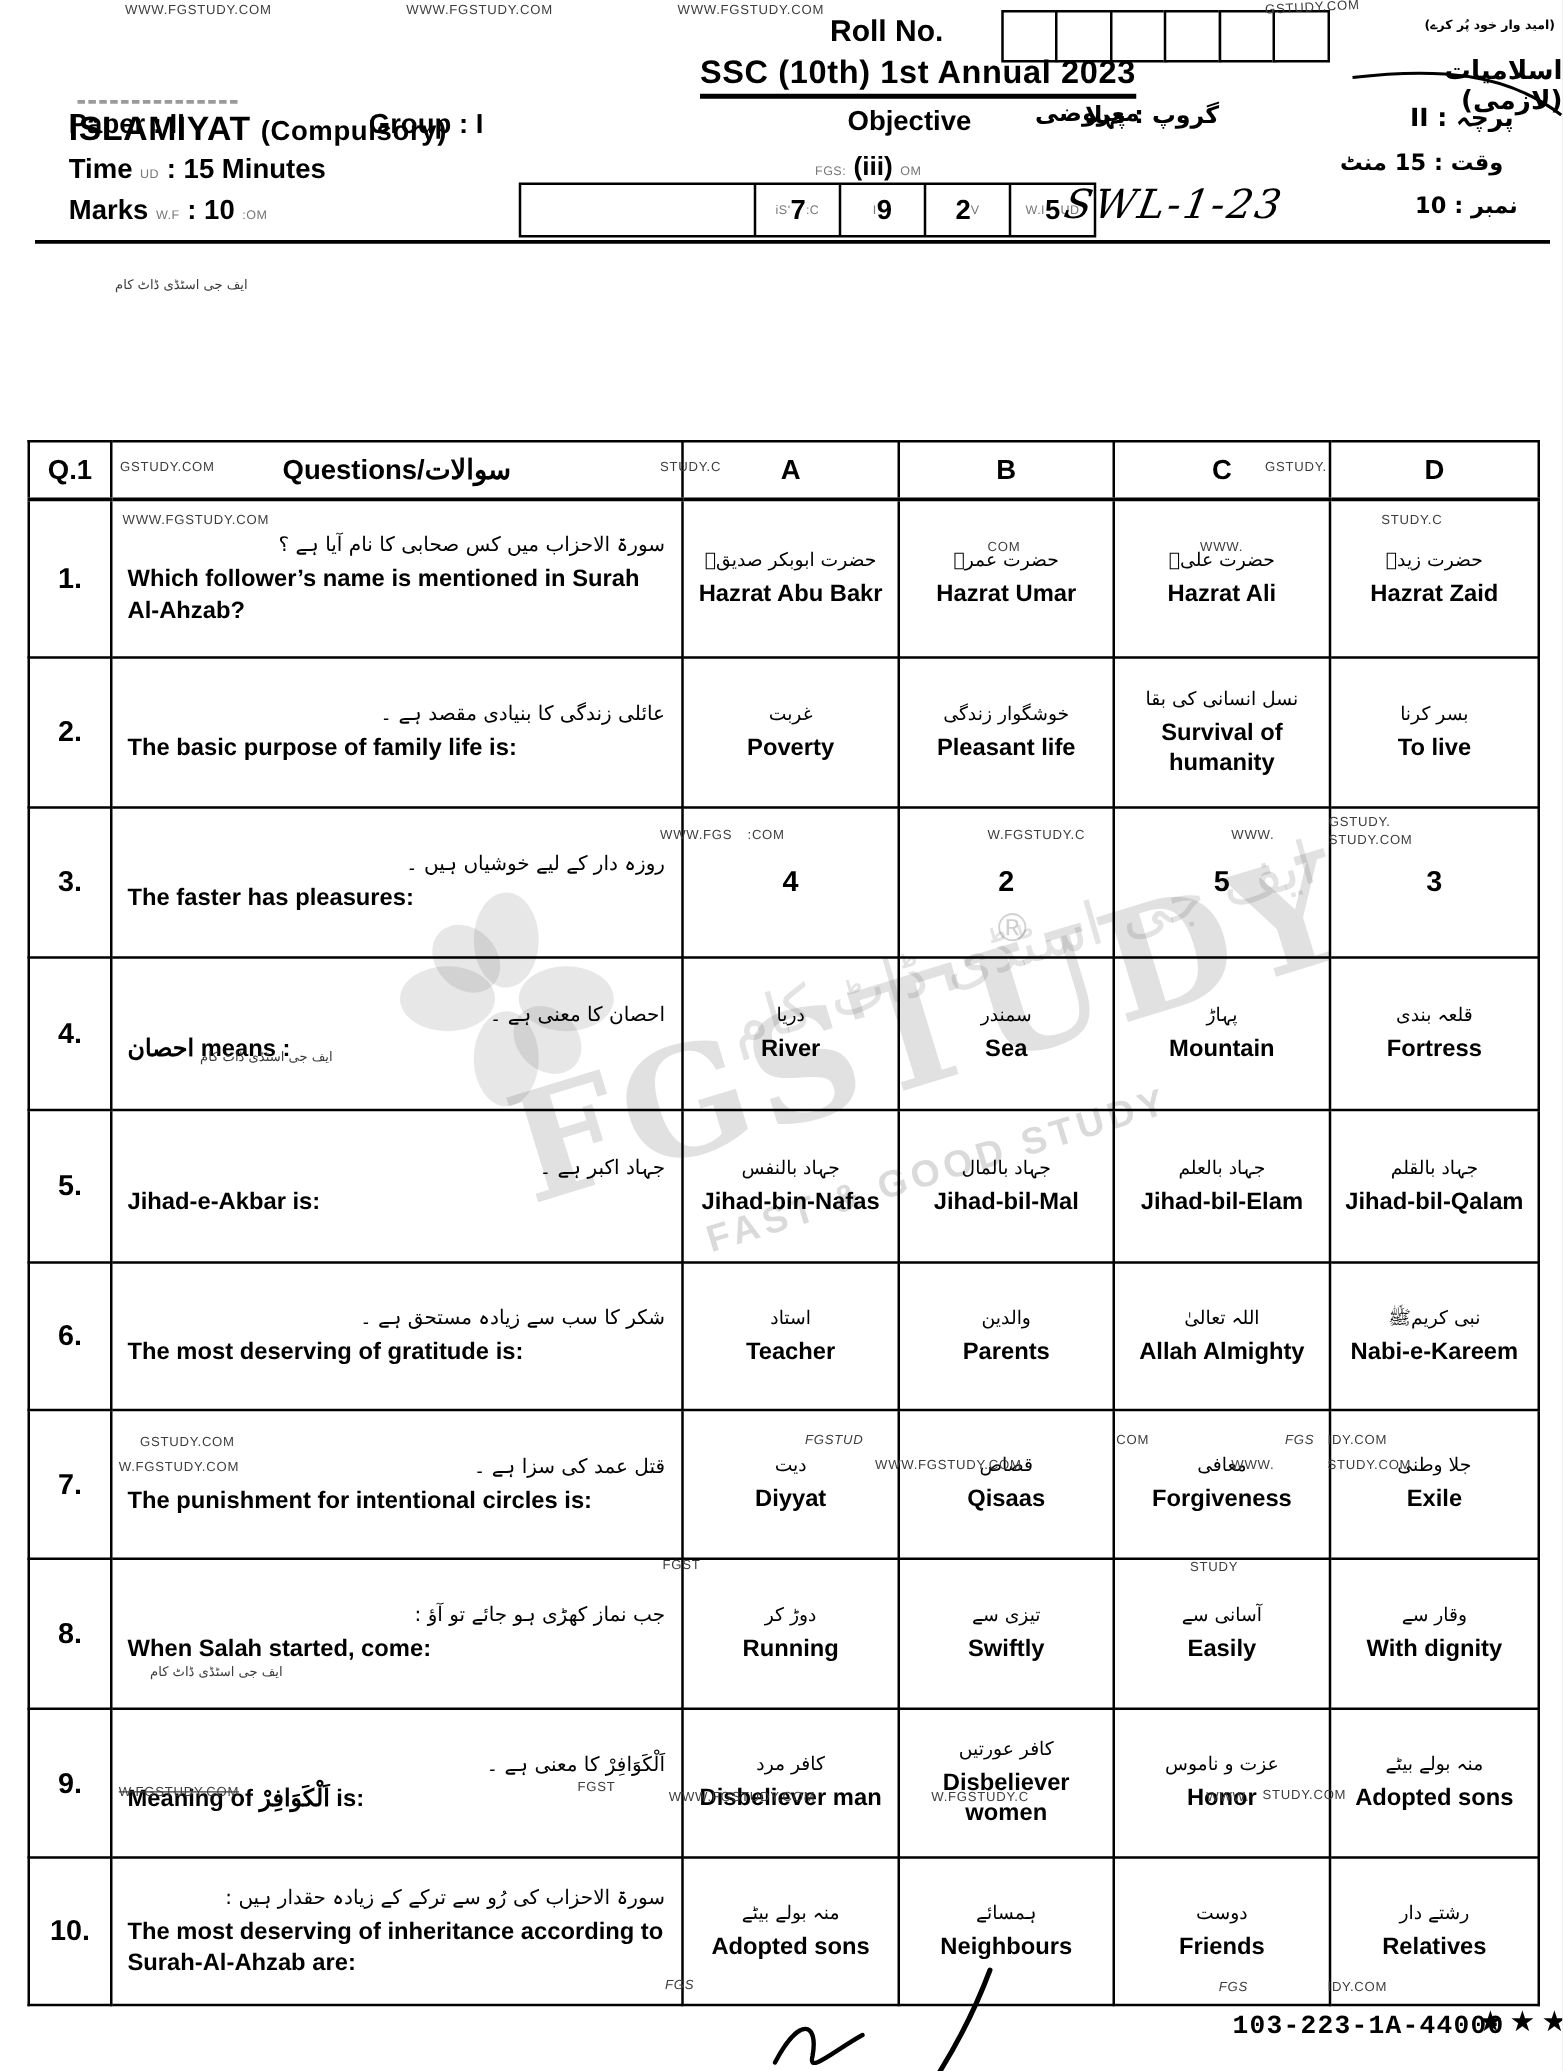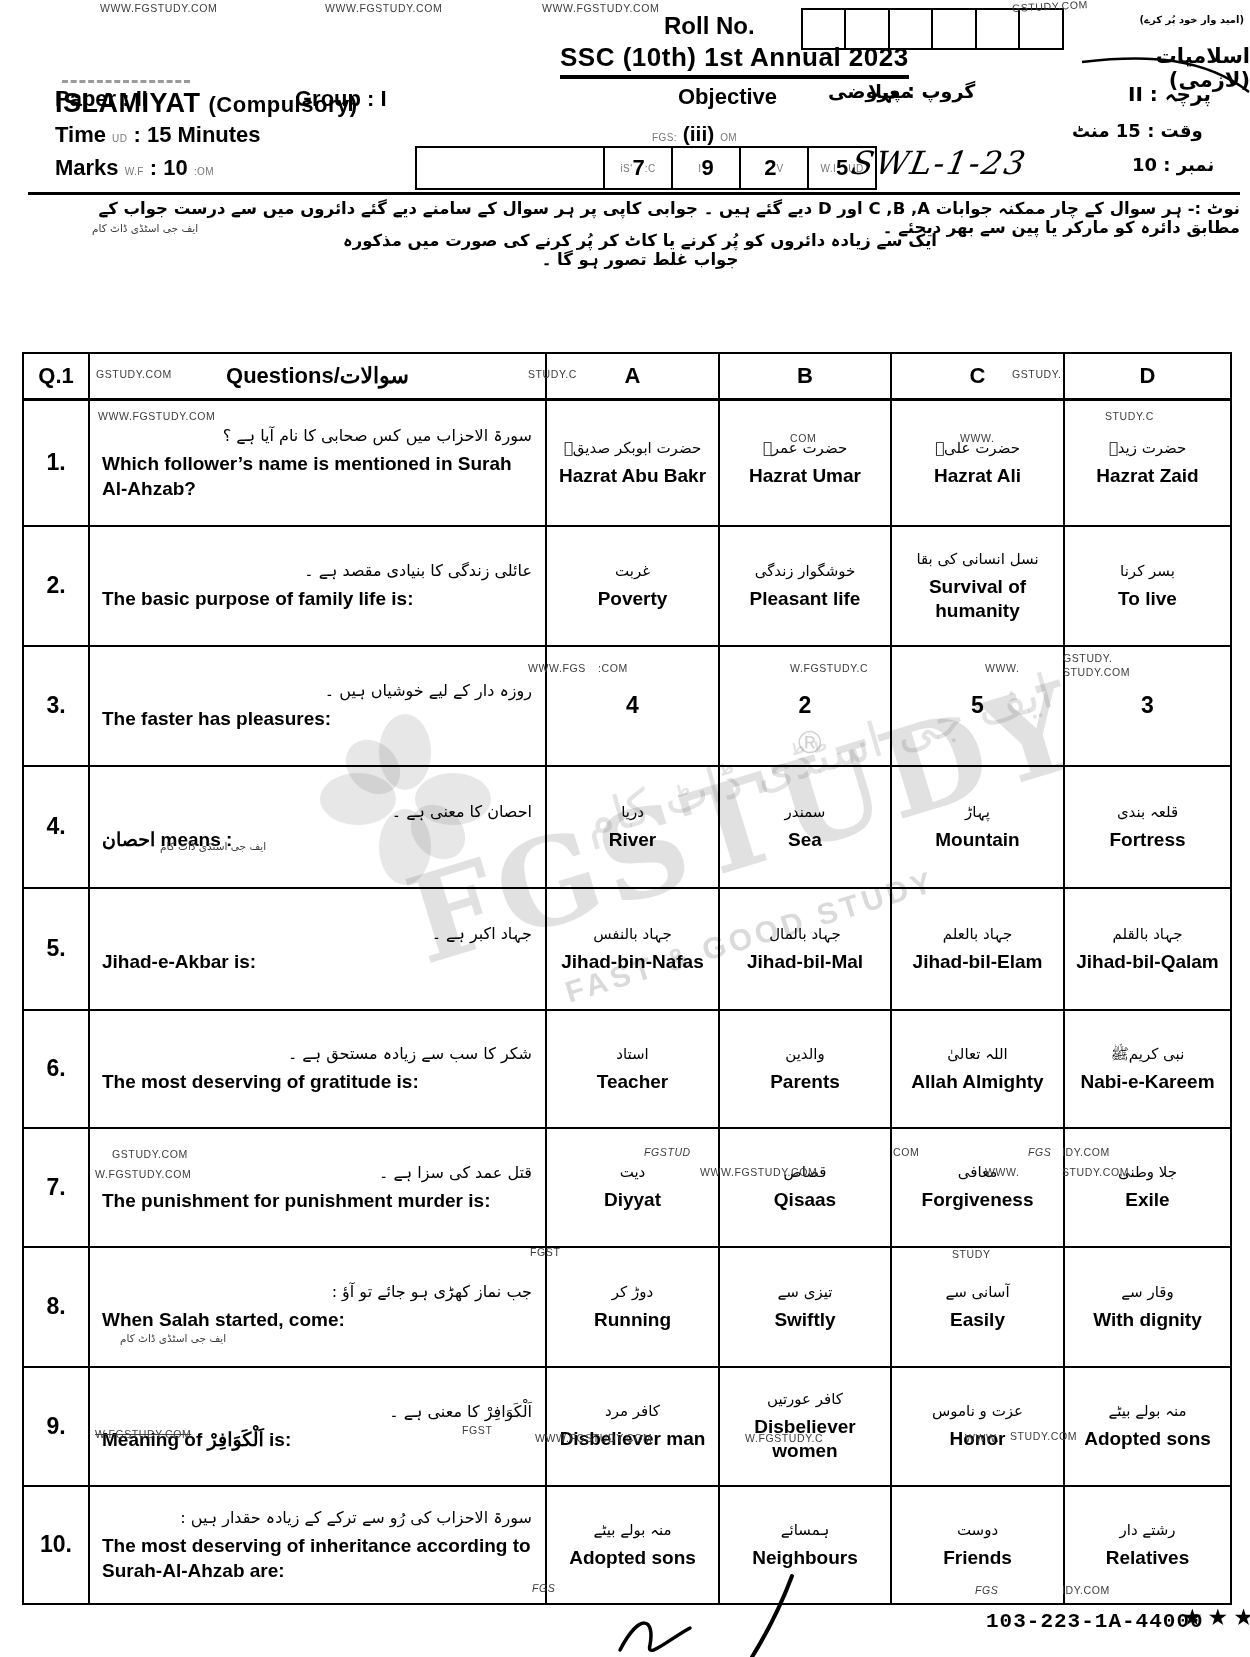--- a/index.html
+++ b/index.html
@@ -196,22 +196,20 @@
         <span class="remn">W.I</span>
         <span>5</span>
         <span class="remn">UD</span>
       </div>
   </div>
   <span class="abs handwritten">SWL-1-23</span>
   <span class="abs marks-urdu urdu" dir="rtl">نمبر : 10</span>
 
   <div class="hr-main"></div>
 
-  <div class="abs note-urdu1 urdu">نوٹ :- ہر سوال کے چار ممکنہ جوابات C ,B ,A اور D دیے گئے ہیں ۔ جوابی کاپی پر ہر سوال کے سامنے دیے گئے دائروں میں سے درست جواب کے مطابق دائرہ کو مارکر یا پین سے بھر دیجئے ۔</div>
-  <div class="abs note-urdu2 urdu">ایک سے زیادہ دائروں کو پُر کرنے یا کاٹ کر پُر کرنے کی صورت میں مذکورہ جواب غلط تصور ہو گا ۔</div>
   <span class="wm-small urdu" style="left:92px;top:222px;">ایف جی اسٹڈی ڈاٹ کام</span>
 
 
   <table class="qt">
     <colgroup>
       <col style="width:66px">
         <col style="width:457px">
         <col style="width:173px">
       <col style="width:172px">
         <col style="width:173px">
@@ -359,21 +357,21 @@
           </td>
           <td class="c-opt">
             <div class="opt-urdu">نبی کریمﷺ</div>
             <div class="opt-en">Nabi-e-Kareem</div>
           </td>
         </tr>
         <tr>
           <td class="c-num">7.</td>
           <td class="c-q">
             <div class="q-urdu">قتل عمد کی سزا ہے ۔</div>
-            <div class="q-en">The punishment for punishment murder is:</div>
+            <div class="q-en">The punishment for intentional circles is:</div>
           </td>
           <td class="c-opt">
             <div class="opt-urdu">دیت</div>
             <div class="opt-en">Diyyat</div>
           </td>
           <td class="c-opt">
             <div class="opt-urdu">قصاص</div>
             <div class="opt-en">Qisaas</div>
           </td>
           <td class="c-opt">

